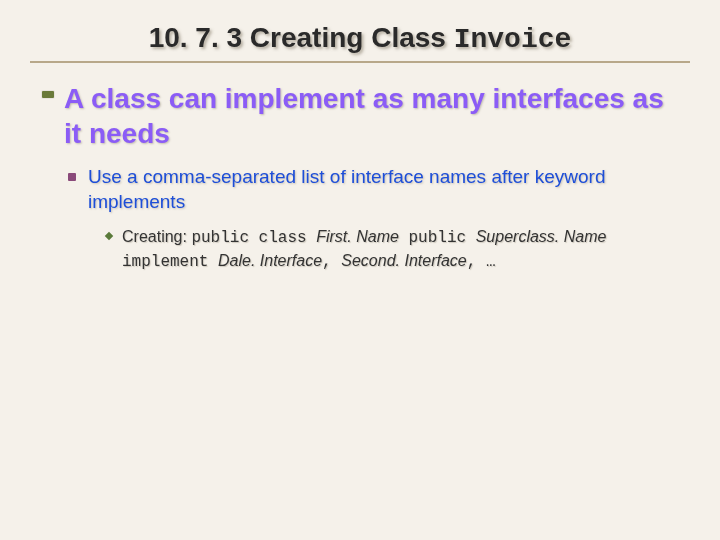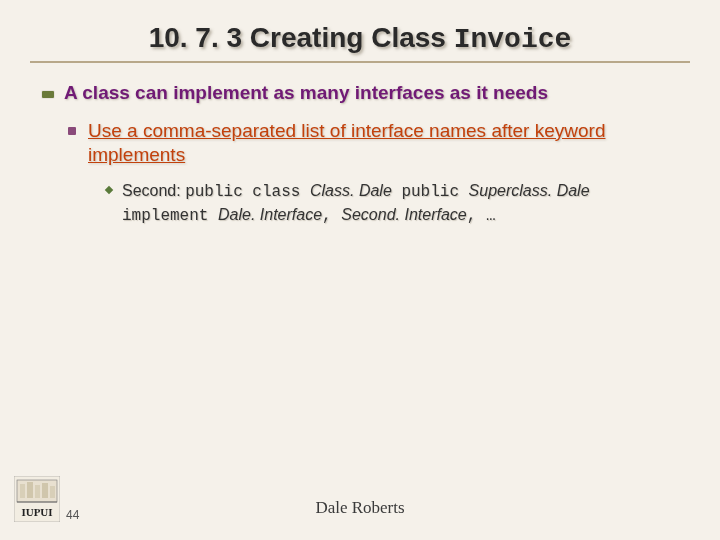--- a/index.html
+++ b/index.html
@@ -27,48 +27,47 @@
     font-size: 28px;
     font-weight: bold;
     color: #2a2a2a;
     text-shadow: 2px 2px 3px rgba(120,110,90,0.5);
   }
   .title .mono { font-family: "Courier New", monospace; }
   .body {
     padding: 18px 40px 0 52px;
   }
   .lvl1 {
-    font-size: 19px;
+    font-size: 28px;
     font-weight: bold;
-    color: #701a75;
+    color: #8b5cf6;
     line-height: 1.25;
     text-shadow: 1px 1px 2px rgba(120,110,90,0.4);
     position: relative;
     margin-bottom: 14px;
   }
   .lvl1::before {
     content: "";
     position: absolute;
     left: -22px;
     top: 10px;
     width: 12px;
     height: 7px;
     background: #6a7a3a;
     border-radius: 1px;
     box-shadow: 0 0 0 1px rgba(0,0,0,0.05);
   }
   .lvl2 {
     font-size: 19px;
-    color: #c2410c;
+    color: #1d4ed8;
     line-height: 1.3;
     text-shadow: 1px 1px 2px rgba(120,110,90,0.35);
     position: relative;
     margin-left: 24px;
     margin-bottom: 12px;
-    text-decoration: underline;
   }
   .lvl2::before {
     content: "";
     position: absolute;
     left: -20px;
     top: 8px;
     width: 8px;
     height: 8px;
     background: #8a4a7a;
     border-radius: 1px;
@@ -136,34 +135,19 @@
     </h1>
   </div>
 
   <div class="body">
 
     <p class="lvl1">A class can implement as many interfaces as it needs</p>
 
     <p class="lvl2">Use a comma-separated list of interface names after keyword implements</p>
 
     <p class="lvl3">
-      <span>Second: </span><span class="mono">public class </span><span class="ital">Class. Dale</span><span class="mono"> public </span><span class="ital">Superclass. Dale</span><span class="mono"> implement </span><span class="ital">Dale. Interface</span><span class="mono">, </span><span class="ital">Second. Interface</span><span class="mono">, …</span>
+      <span>Creating: </span><span class="mono">public class </span><span class="ital">First. Name</span><span class="mono"> public </span><span class="ital">Superclass. Name</span><span class="mono"> implement </span><span class="ital">Dale. Interface</span><span class="mono">, </span><span class="ital">Second. Interface</span><span class="mono">, …</span>
     </p>
 
   </div>
 
-  <div class="footer">
-    <svg class="logo" viewBox="0 0 46 46">
-      <rect x="0" y="0" width="46" height="46" fill="#f2ede2" stroke="#888" stroke-width="0.5"></rect>
-      <rect x="3" y="4" width="40" height="22" fill="#e8e0d0" stroke="#777" stroke-width="0.6"></rect>
-      <rect x="6" y="8" width="5" height="14" fill="#d8cfb8"></rect>
-      <rect x="13" y="6" width="6" height="16" fill="#d0c6ac"></rect>
-      <rect x="21" y="9" width="5" height="13" fill="#d8cfb8"></rect>
-      <rect x="28" y="7" width="6" height="15" fill="#d0c6ac"></rect>
-      <rect x="36" y="10" width="5" height="12" fill="#d8cfb8"></rect>
-      <path d="M3 26 h40" stroke="#555" stroke-width="0.8"></path>
-      <text x="23" y="40" text-anchor="middle" font-family="Georgia,serif" font-size="11" font-weight="bold" fill="#222">IUPUI</text>
-    </svg>
-    <div class="pagenum">44</div>
-    <div class="author">Dale Roberts</div>
-  </div>
 
 </div>
 
 </body></html>

